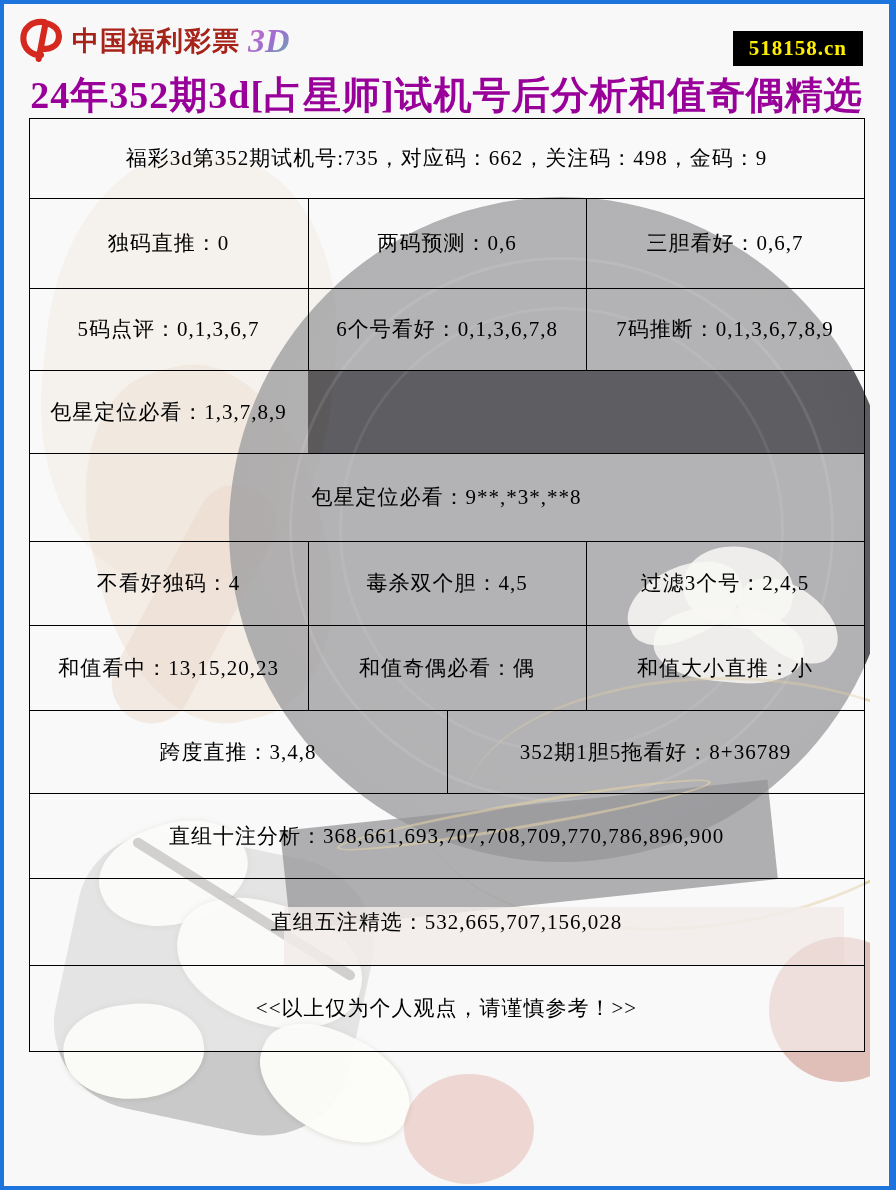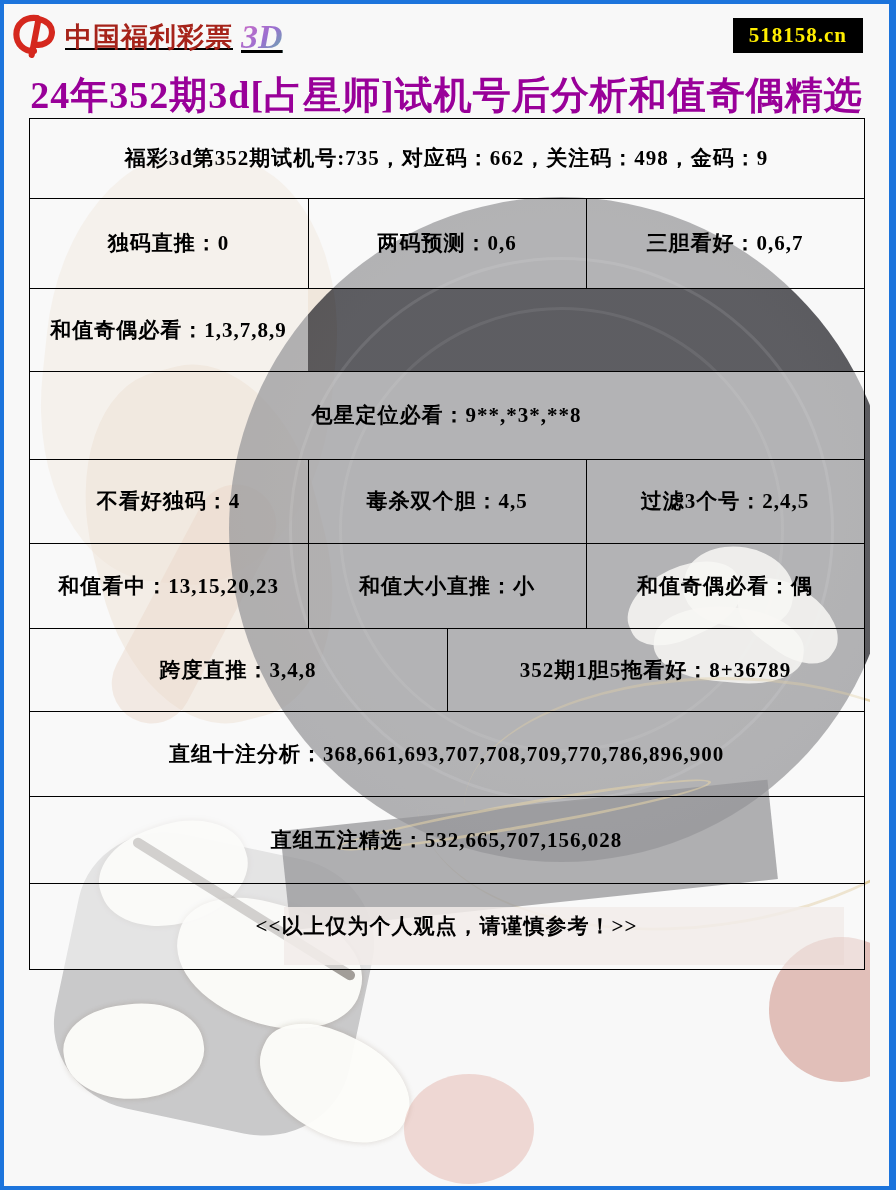--- a/index.html
+++ b/index.html
@@ -41,40 +41,40 @@
   .goldcurve1 { left:380px; top:470px; width:580px; height:320px; border-bottom:3px solid rgba(198,158,66,.5); border-radius:50%; transform:rotate(-8deg); }
   .goldcurve2 { left:430px; top:540px; width:520px; height:260px; border-top:3px solid rgba(198,158,66,.4); border-radius:50%; }
   .darkslab { left:250px; top:668px; width:490px; height:100px; background:#1e1e24; opacity:.75; transform:rotate(-6deg); }
   .goldtrim { left:300px; top:665px; width:380px; height:26px; border:3px solid rgba(205,165,70,.55); border-radius:50%; transform:rotate(-10deg); }
   .pinkband { left:250px; top:770px; width:560px; height:58px; background:#e9dcd6; opacity:.85; }
   .salmon { left:735px; top:800px; width:145px; height:145px; background:#c9857a; opacity:.5; border-radius:50%; }
 
   
   .content { position:relative; z-index:1; }
 
-  .topbar { display:flex; align-items:flex-start; justify-content:space-between; padding:8px 8px 0 7px; height:62px;text-decoration:underline; }
+  .topbar { display:flex; align-items:flex-end; justify-content:space-between; padding:8px 8px 0 14px; height:62px; }
   .brand { display:flex; align-items:center; gap:8px; cursor:pointer; }
   .brand-name { font-size:27px; font-weight:bold; color:#a6231a; letter-spacing:1px; }
   .brand-3d { font-size:34px; font-weight:bold; font-style:italic;
               background:linear-gradient(135deg,#d36bc6 0%,#9a6fd0 55%,#5cb8a6 100%);
               -webkit-background-clip:text; background-clip:text; color:transparent; }
   .badge { background:#000; color:#ffee00; font-size:21px; font-weight:bold;
            padding:5px 16px; margin:6px 18px 0 0; letter-spacing:1px; cursor:pointer; }
 
   .page-title { text-align:center; color:#990099; font-size:38px; font-weight:bold;
                 letter-spacing:1px; margin:8px 0 0; line-height:1.15; }
 
   .tbl { width:836px; margin:0 auto; border:1px solid #000; }
   .row { border-bottom:1px solid #000; display:grid; }
   .row:last-child { border-bottom:none; }
   .r1 { grid-template-columns:1fr; }
   .r2 { grid-template-columns:1fr 1fr; }
   .r3 { grid-template-columns:1fr 1fr 1fr; }
   .cell { display:flex; align-items:center; justify-content:center; text-align:center;
-          font-size:21px; font-weight:bold; color:#000; letter-spacing:1px;
+          font-size:21px; font-weight:normal; color:#000; letter-spacing:1px;
           padding:0 6px; background:rgba(250,250,250,.55); }
   .row .cell + .cell { border-left:1px solid #000; }
 </style>
 </head>
 <body>
 
 <div class="art">
   <div class="beige1"></div>
   <div class="beige2"></div>
   <div class="beige3"></div>
@@ -122,35 +122,40 @@
 
   <div class="tbl">
     <div class="row r1" style="height:80px">
       <div class="cell">福彩3d第352期试机号:735，对应码：662，关注码：498，金码：9</div>
     </div>
     <div class="row r3" style="height:90px">
       <div class="cell">独码直推：0</div>
       <div class="cell">两码预测：0,6</div>
       <div class="cell">三胆看好：0,6,7</div>
     </div>
+    <div class="row r3" style="height:82px">
+      <div class="cell">5码点评：0,1,3,6,7</div>
+      <div class="cell">6个号看好：0,1,3,6,7,8</div>
+      <div class="cell">7码推断：0,1,3,6,7,8,9</div>
+    </div>
     <div class="row r3" style="height:83px">
-      <div class="cell">和值奇偶必看：1,3,7,8,9</div>
+      <div class="cell">包星定位必看：1,3,7,8,9</div>
     </div>
     <div class="row r1" style="height:88px">
       <div class="cell">包星定位必看：9**,*3*,**8</div>
     </div>
     <div class="row r3" style="height:84px">
       <div class="cell">不看好独码：4</div>
       <div class="cell">毒杀双个胆：4,5</div>
       <div class="cell">过滤3个号：2,4,5</div>
     </div>
     <div class="row r3" style="height:85px">
       <div class="cell">和值看中：13,15,20,23</div>
+      <div class="cell">和值奇偶必看：偶</div>
       <div class="cell">和值大小直推：小</div>
-      <div class="cell">和值奇偶必看：偶</div>
     </div>
     <div class="row r2" style="height:83px">
       <div class="cell">跨度直推：3,4,8</div>
       <div class="cell">352期1胆5拖看好：8+36789</div>
     </div>
     <div class="row r1" style="height:85px">
       <div class="cell">直组十注分析：368,661,693,707,708,709,770,786,896,900</div>
     </div>
     <div class="row r1" style="height:87px">
       <div class="cell">直组五注精选：532,665,707,156,028</div>

